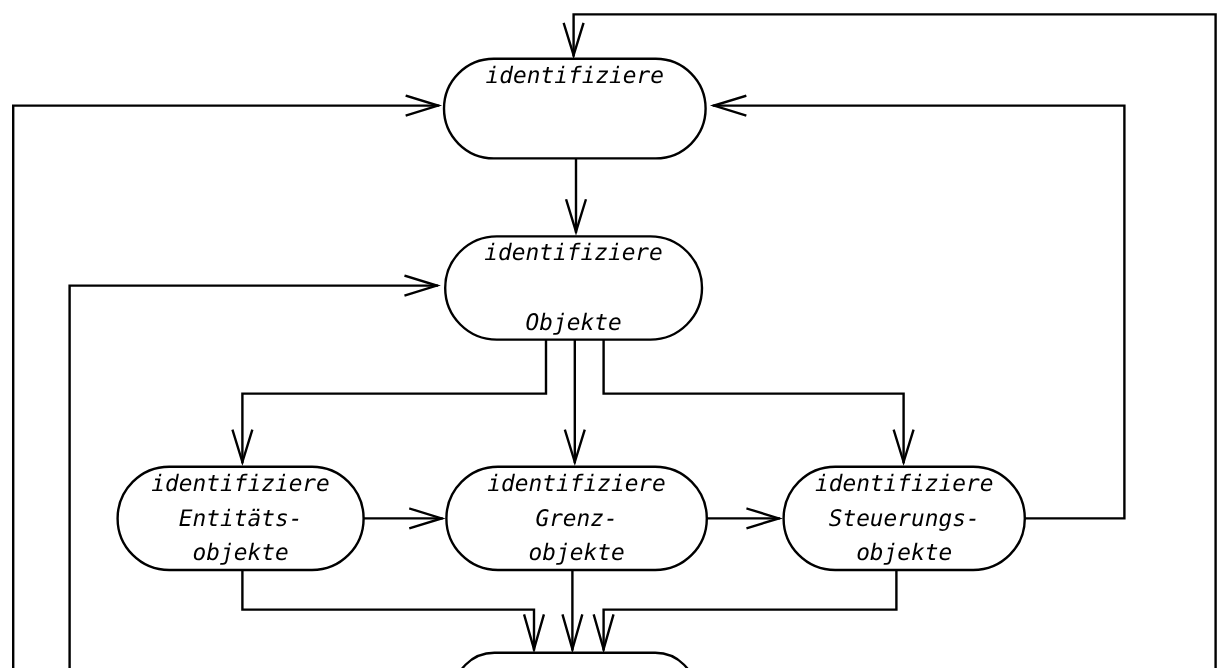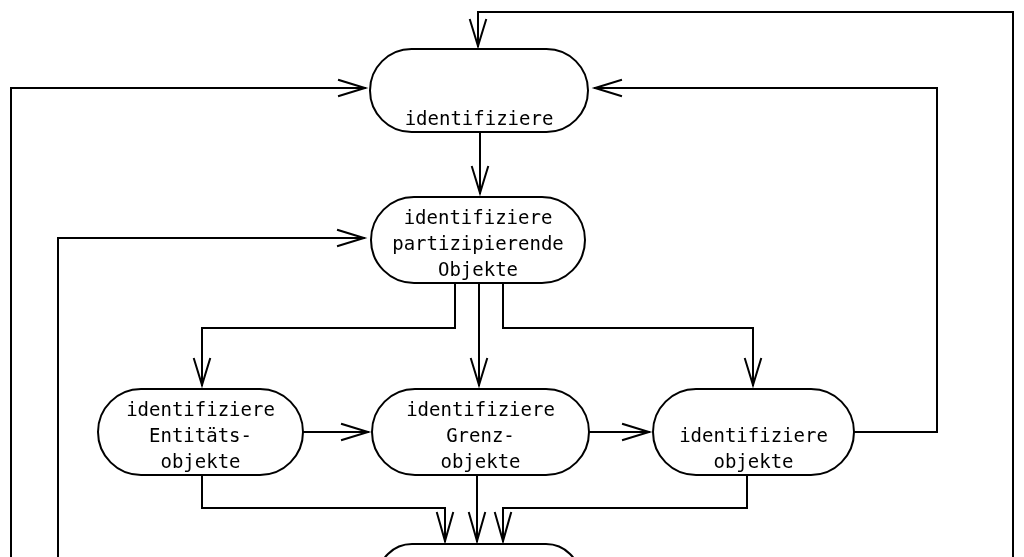--- a/index.html
+++ b/index.html
@@ -29,26 +29,27 @@
   }
   .node {
     position: absolute;
     box-sizing: border-box;
     border: 2px solid #000000;
     border-radius: 44px;
     background: #ffffff;
     display: flex;
     flex-direction: column;
     align-items: center;
-    justify-content: flex-end;
+    justify-content: space-between;
     text-align: center;
     font-size: 19px;
     line-height: 26px;
     color: #000000;
     white-space: nowrap;
+    font-style: italic;
   }
   #node-anwendungsfaelle { left: 369px; top: 48px;  width: 220px; height: 85px; }
   #node-partizipierende  { left: 370px; top: 196px; width: 216px; height: 88px; }
   #node-entitaets        { left: 97px;  top: 388px; width: 207px; height: 88px; }
   #node-grenz            { left: 371px; top: 388px; width: 219px; height: 88px; }
   #node-steuerungs       { left: 652px; top: 388px; width: 203px; height: 88px; }
   #node-bottom           { left: 377px; top: 543px; width: 204px; height: 70px; }
 </style>
 </head>
 <body>
@@ -96,36 +97,36 @@
     <path class="edge" d="M747 476 L747 508 L503 508 L503 541"></path>
     <path class="edge" d="M495 513 L503 541 L511 513"></path>
   </svg>
 
   <div class="node" id="node-anwendungsfaelle">
     <span>identifiziere</span>
   </div>
 
   <div class="node" id="node-partizipierende">
     <span>identifiziere</span>
-    <span>partizipierende</span>
     <span>Objekte</span>
   </div>
 
   <div class="node" id="node-entitaets">
     <span>identifiziere</span>
     <span>Entitäts-</span>
     <span>objekte</span>
   </div>
 
   <div class="node" id="node-grenz">
     <span>identifiziere</span>
     <span>Grenz-</span>
     <span>objekte</span>
   </div>
 
   <div class="node" id="node-steuerungs">
     <span>identifiziere</span>
+    <span>Steuerungs-</span>
     <span>objekte</span>
   </div>
 
   <div class="node" id="node-bottom"></div>
 
 </div>
 
 </body></html>

